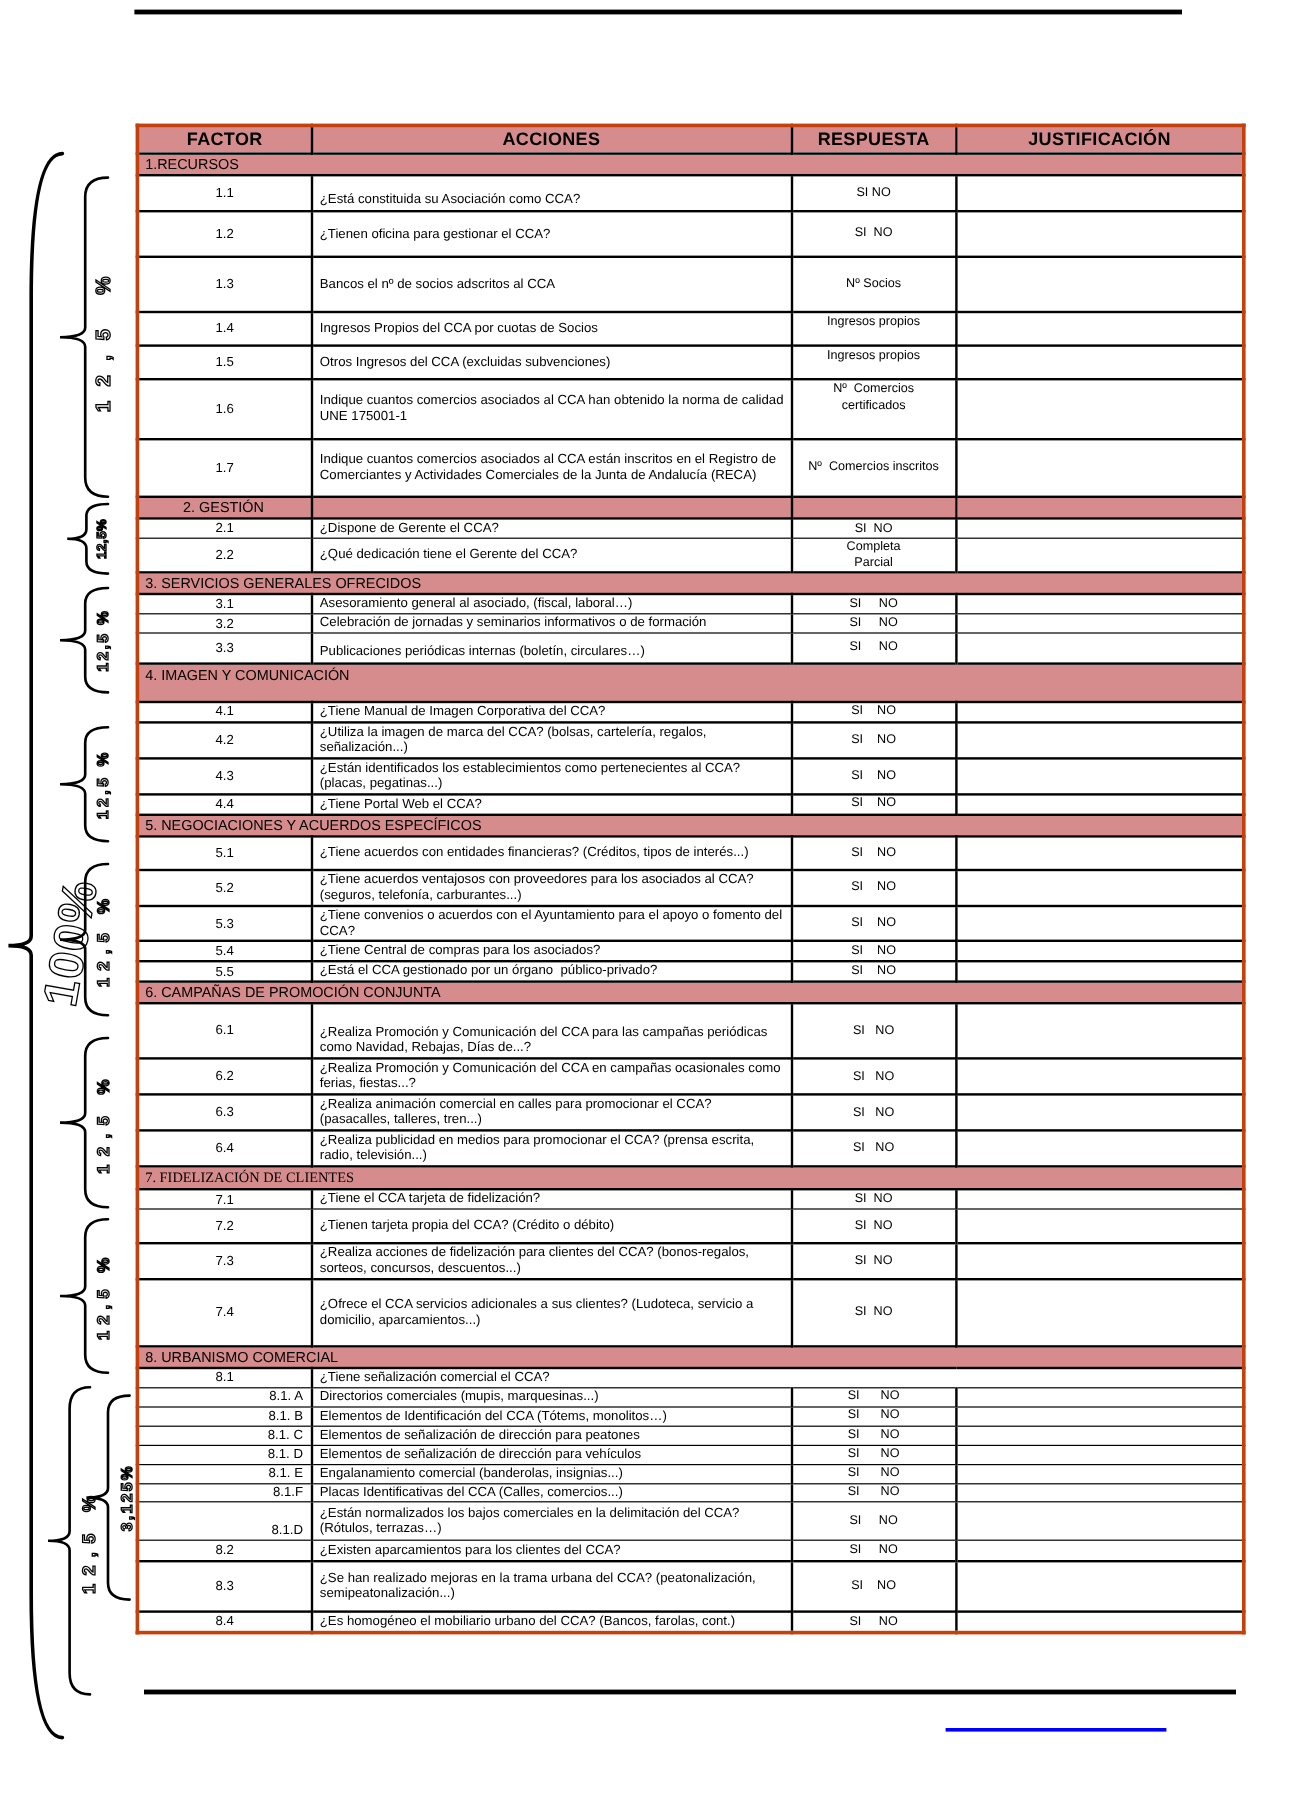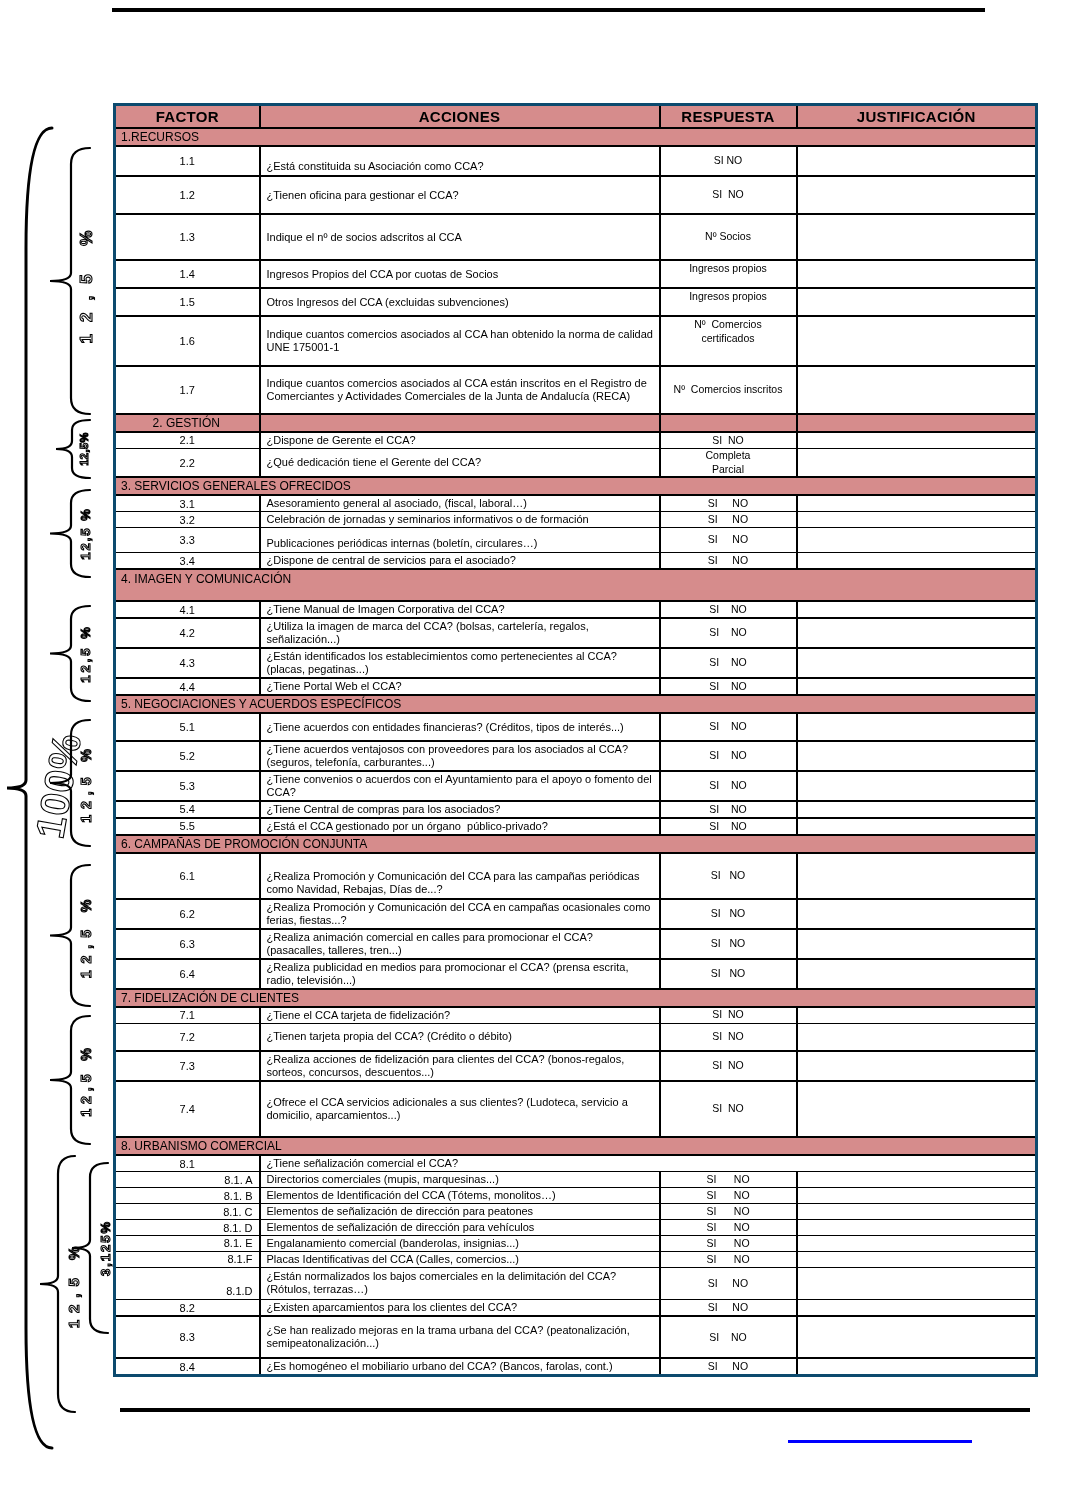--- a/index.html
+++ b/index.html
@@ -6,21 +6,21 @@
   body{
     width:1090px;height:1500px;position:relative;background:#fff;
     font-family:"Liberation Sans", sans-serif;color:#000;overflow:hidden;
   }
   .top-rule{position:absolute;left:112px;top:8px;width:873px;height:4px;background:#000;}
   .bottom-rule{position:absolute;left:120px;top:1408px;width:910px;height:4px;background:#000;}
   .link-line{position:absolute;left:788px;top:1440px;width:184px;height:3px;background:var(--linkcol,#0000ff);cursor:pointer;}
   #braces{position:absolute;left:0;top:0;}
   table.t{
     position:absolute;left:113px;top:103px;width:922px;
-    border-collapse:collapse;table-layout:fixed;border:3px solid #0c4a6e;
+    border-collapse:collapse;table-layout:fixed;border:3px solid #c2410c;
   }
   .t th,.t td{border:2px solid #000;overflow:hidden;}
   .t tr.thin td{border-top-width:1px;border-bottom-width:1px;}
   .t th{
     background:var(--pink,#d68c8c);font-size:15px;font-weight:bold;height:21px;
     text-align:center;letter-spacing:.3px;padding:0;
   }
   td.sec{
     background:var(--pink,#d68c8c);font-size:12px;font-weight:normal;
     padding:1px 2px 1px 5px;vertical-align:middle;white-space:nowrap;
@@ -100,21 +100,21 @@
         <td class="j"></td>
       </tr>
       <tr style="height: 38px;">
         <td class="f">1.2</td>
         <td class="a">¿Tienen oficina para gestionar el CCA?</td>
         <td class="r">SI  NO</td>
         <td class="j"></td>
       </tr>
       <tr style="height: 46px;">
         <td class="f">1.3</td>
-        <td class="a">Indique el nº de socios adscritos al CCA</td>
+        <td class="a">Bancos el nº de socios adscritos al CCA</td>
         <td class="r">Nº Socios</td>
         <td class="j"></td>
       </tr>
       <tr style="height: 28px;">
         <td class="f">1.4</td>
         <td class="a">Ingresos Propios del CCA por cuotas de Socios</td>
         <td class="r rt">Ingresos propios</td>
         <td class="j"></td>
       </tr>
       <tr style="height: 28px;">
@@ -169,26 +169,20 @@
         <td class="a">Celebración de jornadas y seminarios informativos o de formación</td>
         <td class="r">SI     NO</td>
         <td class="j"></td>
       </tr>
       <tr class="thin" style="height: 25px;">
         <td class="f">3.3</td>
         <td class="a ab">Publicaciones periódicas internas (boletín, circulares…)</td>
         <td class="r">SI     NO</td>
         <td class="j"></td>
       </tr>
-      <tr class="thin" style="height: 16px;">
-        <td class="f">3.4</td>
-        <td class="a">¿Dispone de central de servicios para el asociado?</td>
-        <td class="r">SI     NO</td>
-        <td class="j"></td>
-      </tr>
       <tr style="height: 32px;">
         <td class="sec vtop" colspan="4">4. IMAGEN Y COMUNICACIÓN</td>
       </tr>
       <tr style="height: 17px;">
         <td class="f">4.1</td>
         <td class="a">¿Tiene Manual de Imagen Corporativa del CCA?</td>
         <td class="r">SI    NO</td>
         <td class="j"></td>
       </tr>
       <tr style="height: 28px;">
@@ -262,21 +256,21 @@
         <td class="a">¿Realiza animación comercial en calles para promocionar el CCA? (pasacalles, talleres, tren...)</td>
         <td class="r">SI   NO</td>
         <td class="j"></td>
       </tr>
       <tr style="height: 27px;">
         <td class="f">6.4</td>
         <td class="a">¿Realiza publicidad en medios para promocionar el CCA? (prensa escrita, radio, televisión...)</td>
         <td class="r">SI   NO</td>
         <td class="j"></td>
       </tr>
-      <tr style="height: 15px;">
+      <tr style="height: 15px; font-family: Liberation Serif, serif;">
         <td class="sec" colspan="4">7. FIDELIZACIÓN DE CLIENTES</td>
       </tr>
       <tr class="thin" style="height: 16px;">
         <td class="f">7.1</td>
         <td class="a">¿Tiene el CCA tarjeta de fidelización?</td>
         <td class="r">SI  NO</td>
         <td class="j"></td>
       </tr>
       <tr class="thin" style="height: 28px;">
         <td class="f">7.2</td>

